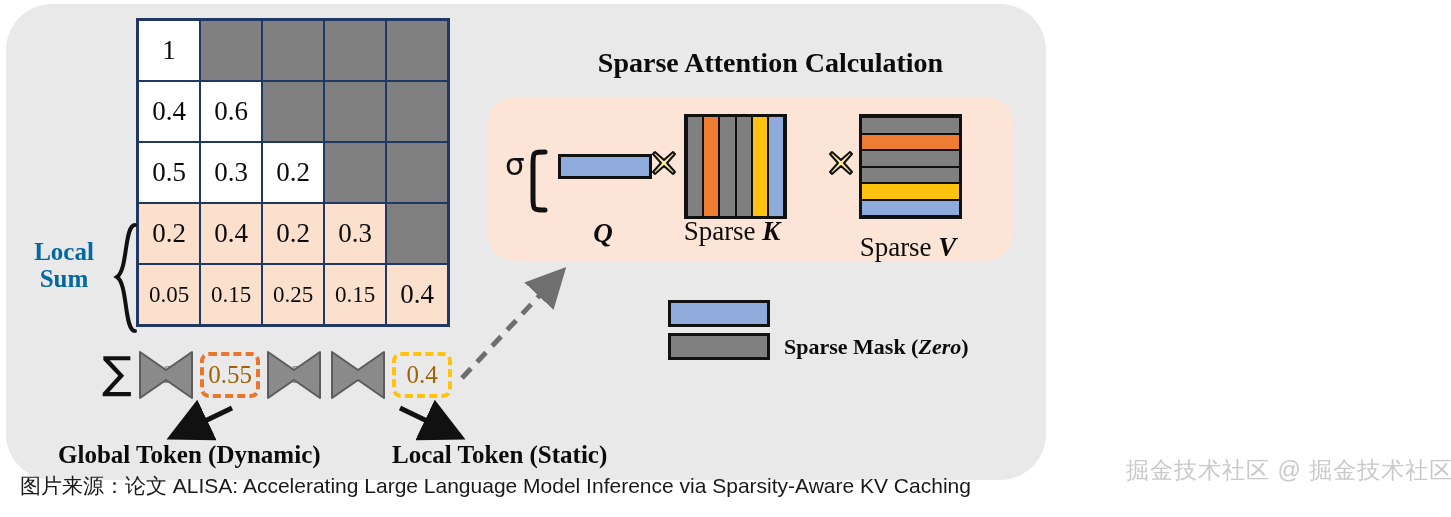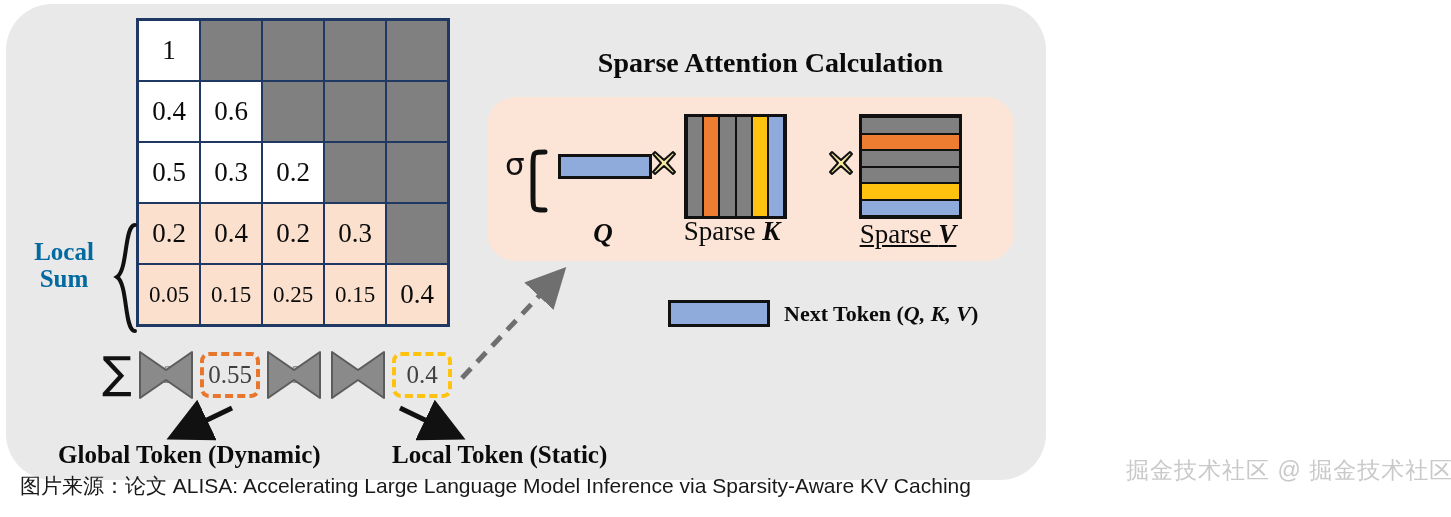--- a/index.html
+++ b/index.html
@@ -43,21 +43,21 @@
 
   
   .sigma{
     position:absolute;left:102px;top:351px;font-size:44px;color:#111;
     font-family:"DejaVu Sans",sans-serif;line-height:1;
   }
   .sumrow{position:absolute;left:136px;top:352px;width:322px;height:48px;}
   .sumcell{
     position:absolute;top:0;width:60px;height:46px;
     display:flex;align-items:center;justify-content:center;
-    font-size:25px;color:#404040;font-family:"Liberation Serif",serif;
+    font-size:25px;color:#a16207;font-family:"Liberation Serif",serif;
   }
   .sumcell.crossed{color:#8a8a8a;}
   .sumcell.boxed-orange{
     border:4px dashed #e8762c;border-radius:9px;
     background:#e9e9e9;box-sizing:border-box;z-index:3;
   }
   .sumcell.boxed-yellow{
     border:4px dashed #ffc20e;border-radius:9px;
     background:#e9e9e9;box-sizing:border-box;z-index:3;
   }
@@ -107,21 +107,21 @@
   .mul{position:absolute;width:26px;height:26px;}
   .mul.m1{left:651px;top:150px;}
   .mul.m2{left:828px;top:150px;}
 
   .cap{
     position:absolute;font-size:27px;color:#0b0b0b;
     font-family:"Liberation Serif",serif;white-space:nowrap;text-align:center;
   }
   .cap.q{left:558px;top:218px;width:90px;font-weight:bold;font-style:italic;}
   .cap.k{left:662px;top:216px;width:140px;}
-  .cap.v{left:838px;top:219px;width:140px;text-decoration:underline;}
+  .cap.v{left:838px;top:232px;width:140px;}
   .cap b{font-style:italic;}
 
   
   .connector{position:absolute;left:440px;top:250px;width:140px;height:140px;}
 
   
   .legend{position:absolute;left:668px;top:299px;width:350px;}
   .legend-row{display:flex;align-items:center;height:29px;margin-bottom:4px;}
   .legend-swatch{
     width:96px;height:21px;border:3px solid #111;box-sizing:content-box;
@@ -276,20 +276,23 @@
       <div class="row" style="background: rgb(143, 171, 219);"></div>
     </div>
 
   <div class="cap q">Q</div>
   <div class="cap k"><span>Sparse </span><b>K</b></div>
   <div class="cap v"><span>Sparse </span><b>V</b></div>
 
   <div class="legend" id="legend">
       <div class="legend-row">
         <div class="legend-swatch" style="background: rgb(143, 171, 219);"></div>
-        <div class="legend-label">Next Token (<i>Q, K, V</i>)</div>
+      </div>
+      <div class="legend-row">
+        <div class="legend-swatch" style="background: rgb(128, 128, 128);"></div>
+        <div class="legend-label">Sparse Mask (<i>Zero</i>)</div>
       </div>
     </div>
 
   <div class="caption">图片来源：论文 ALISA: Accelerating Large Language Model Inference via Sparsity-Aware KV Caching</div>
   <div class="watermark">掘金技术社区 @ 掘金技术社区</div>
 
 </div>
 
 </body></html>

